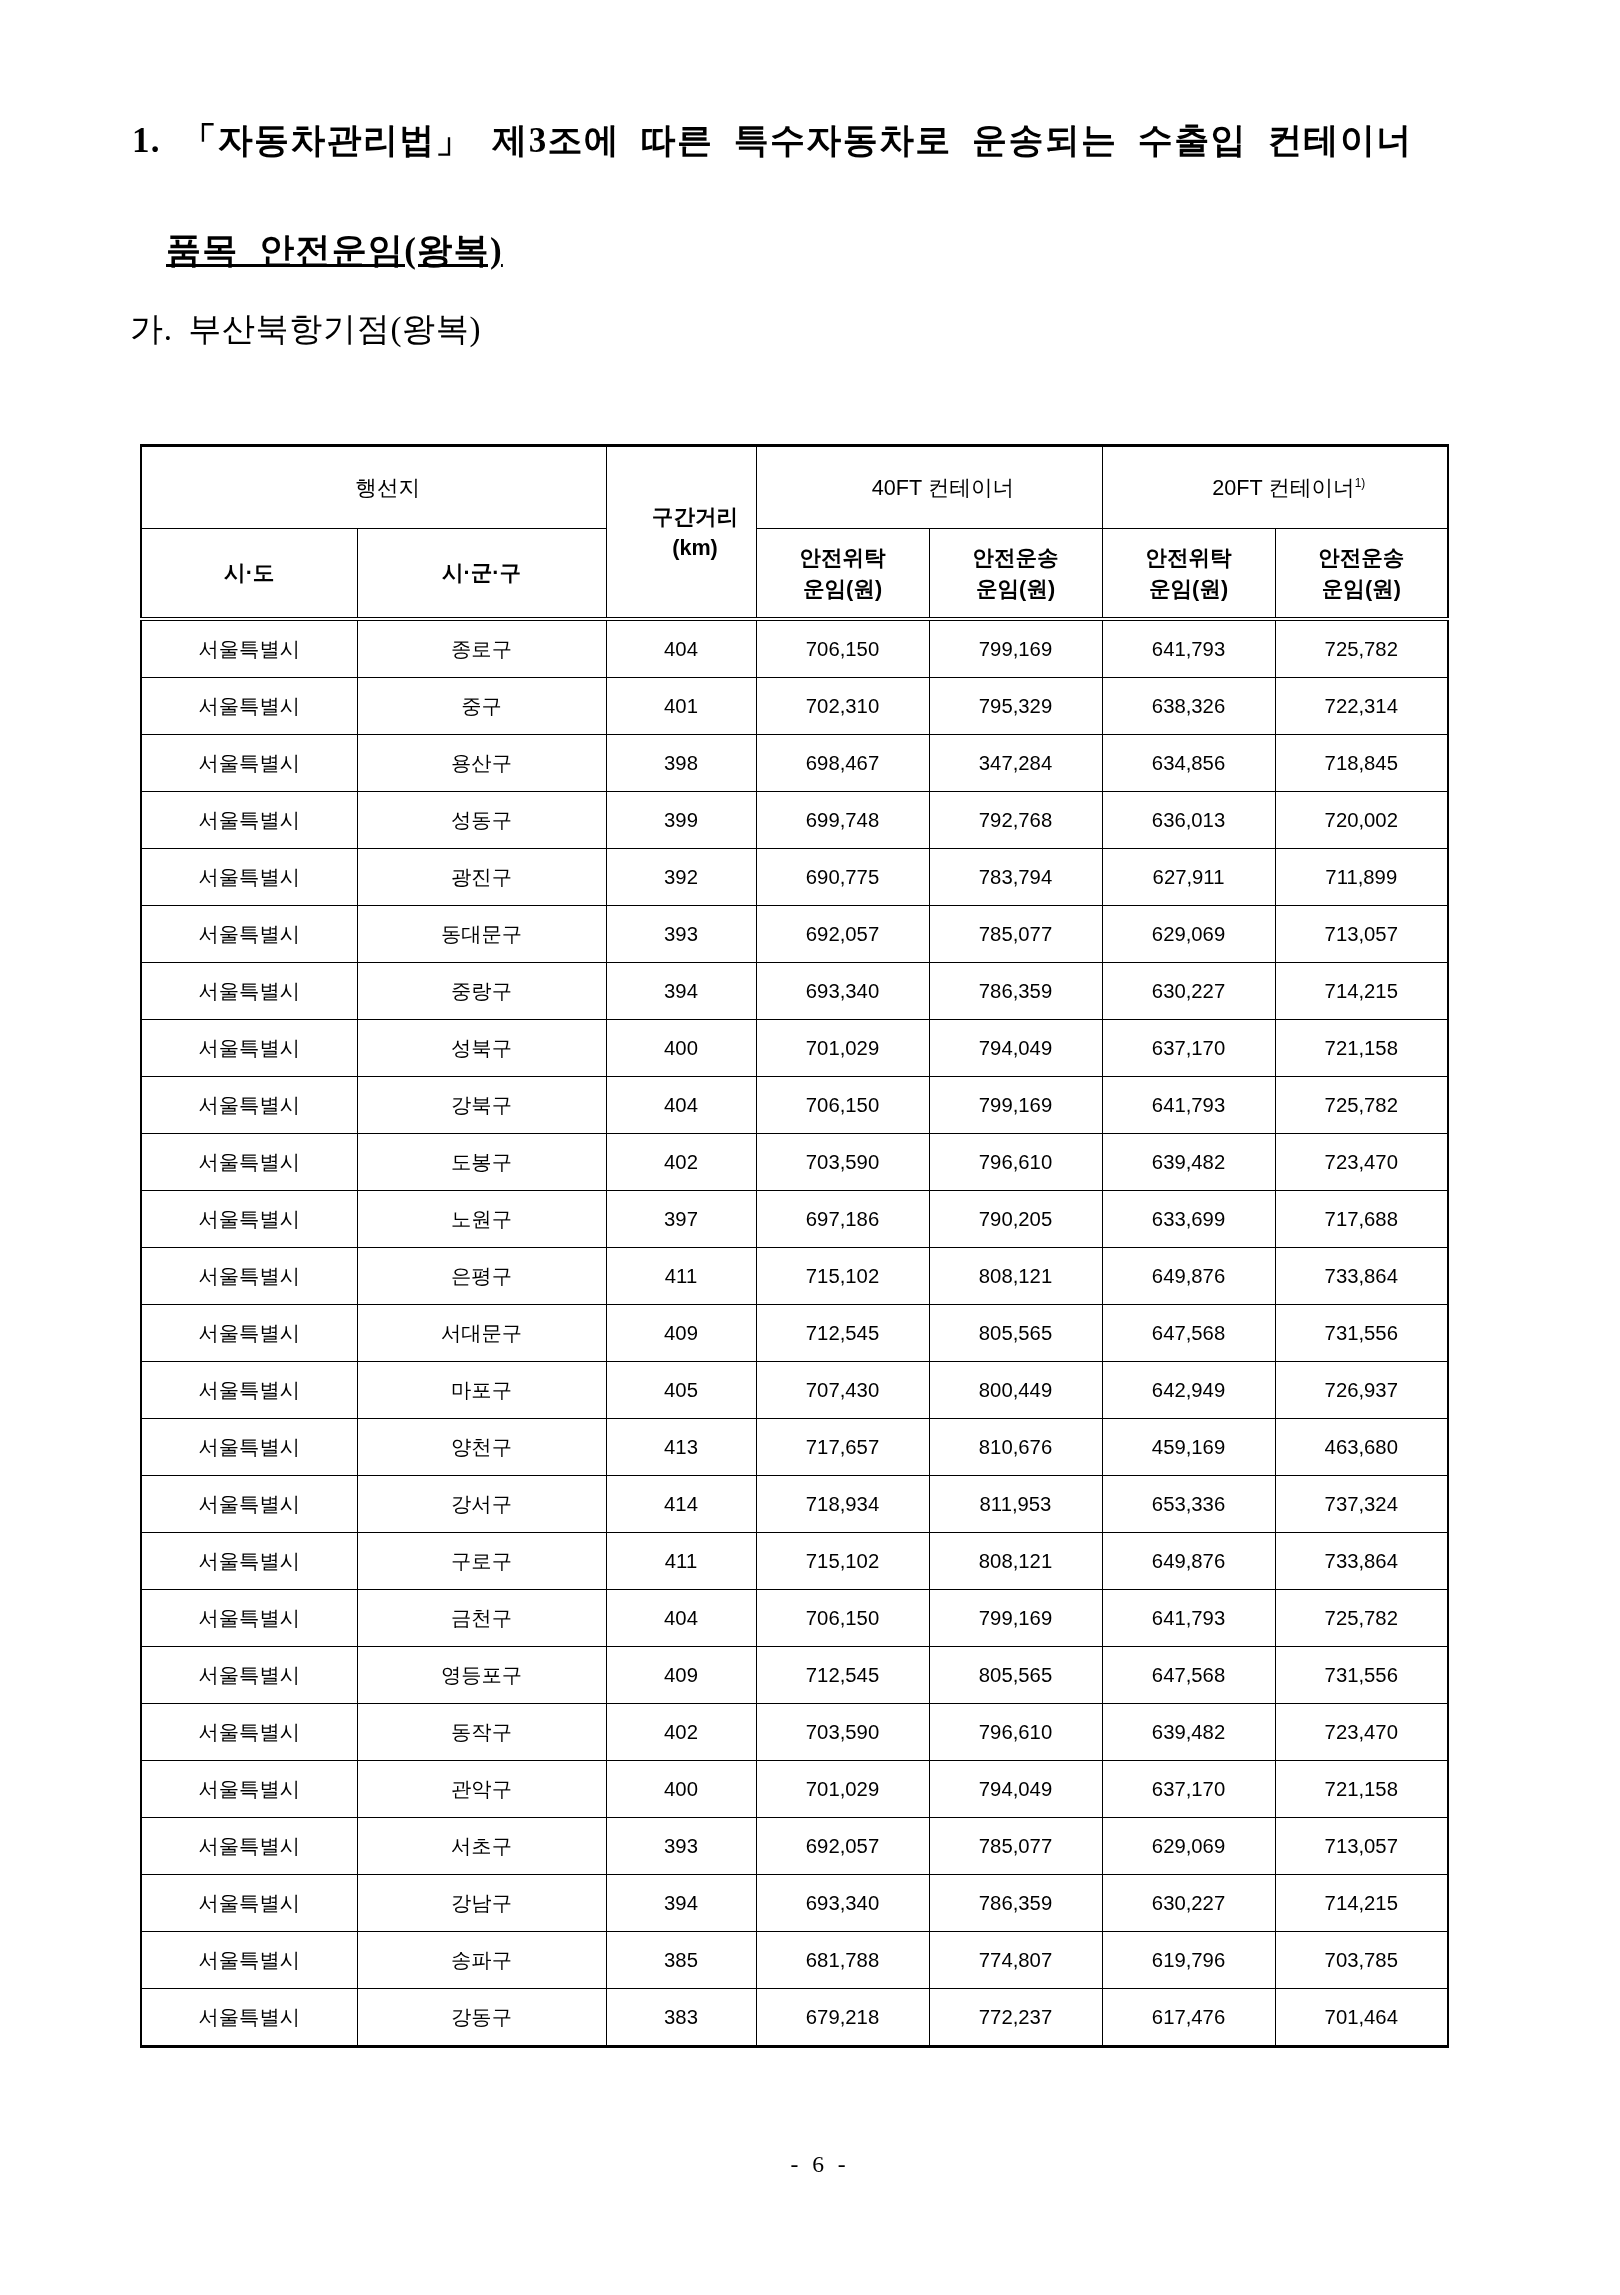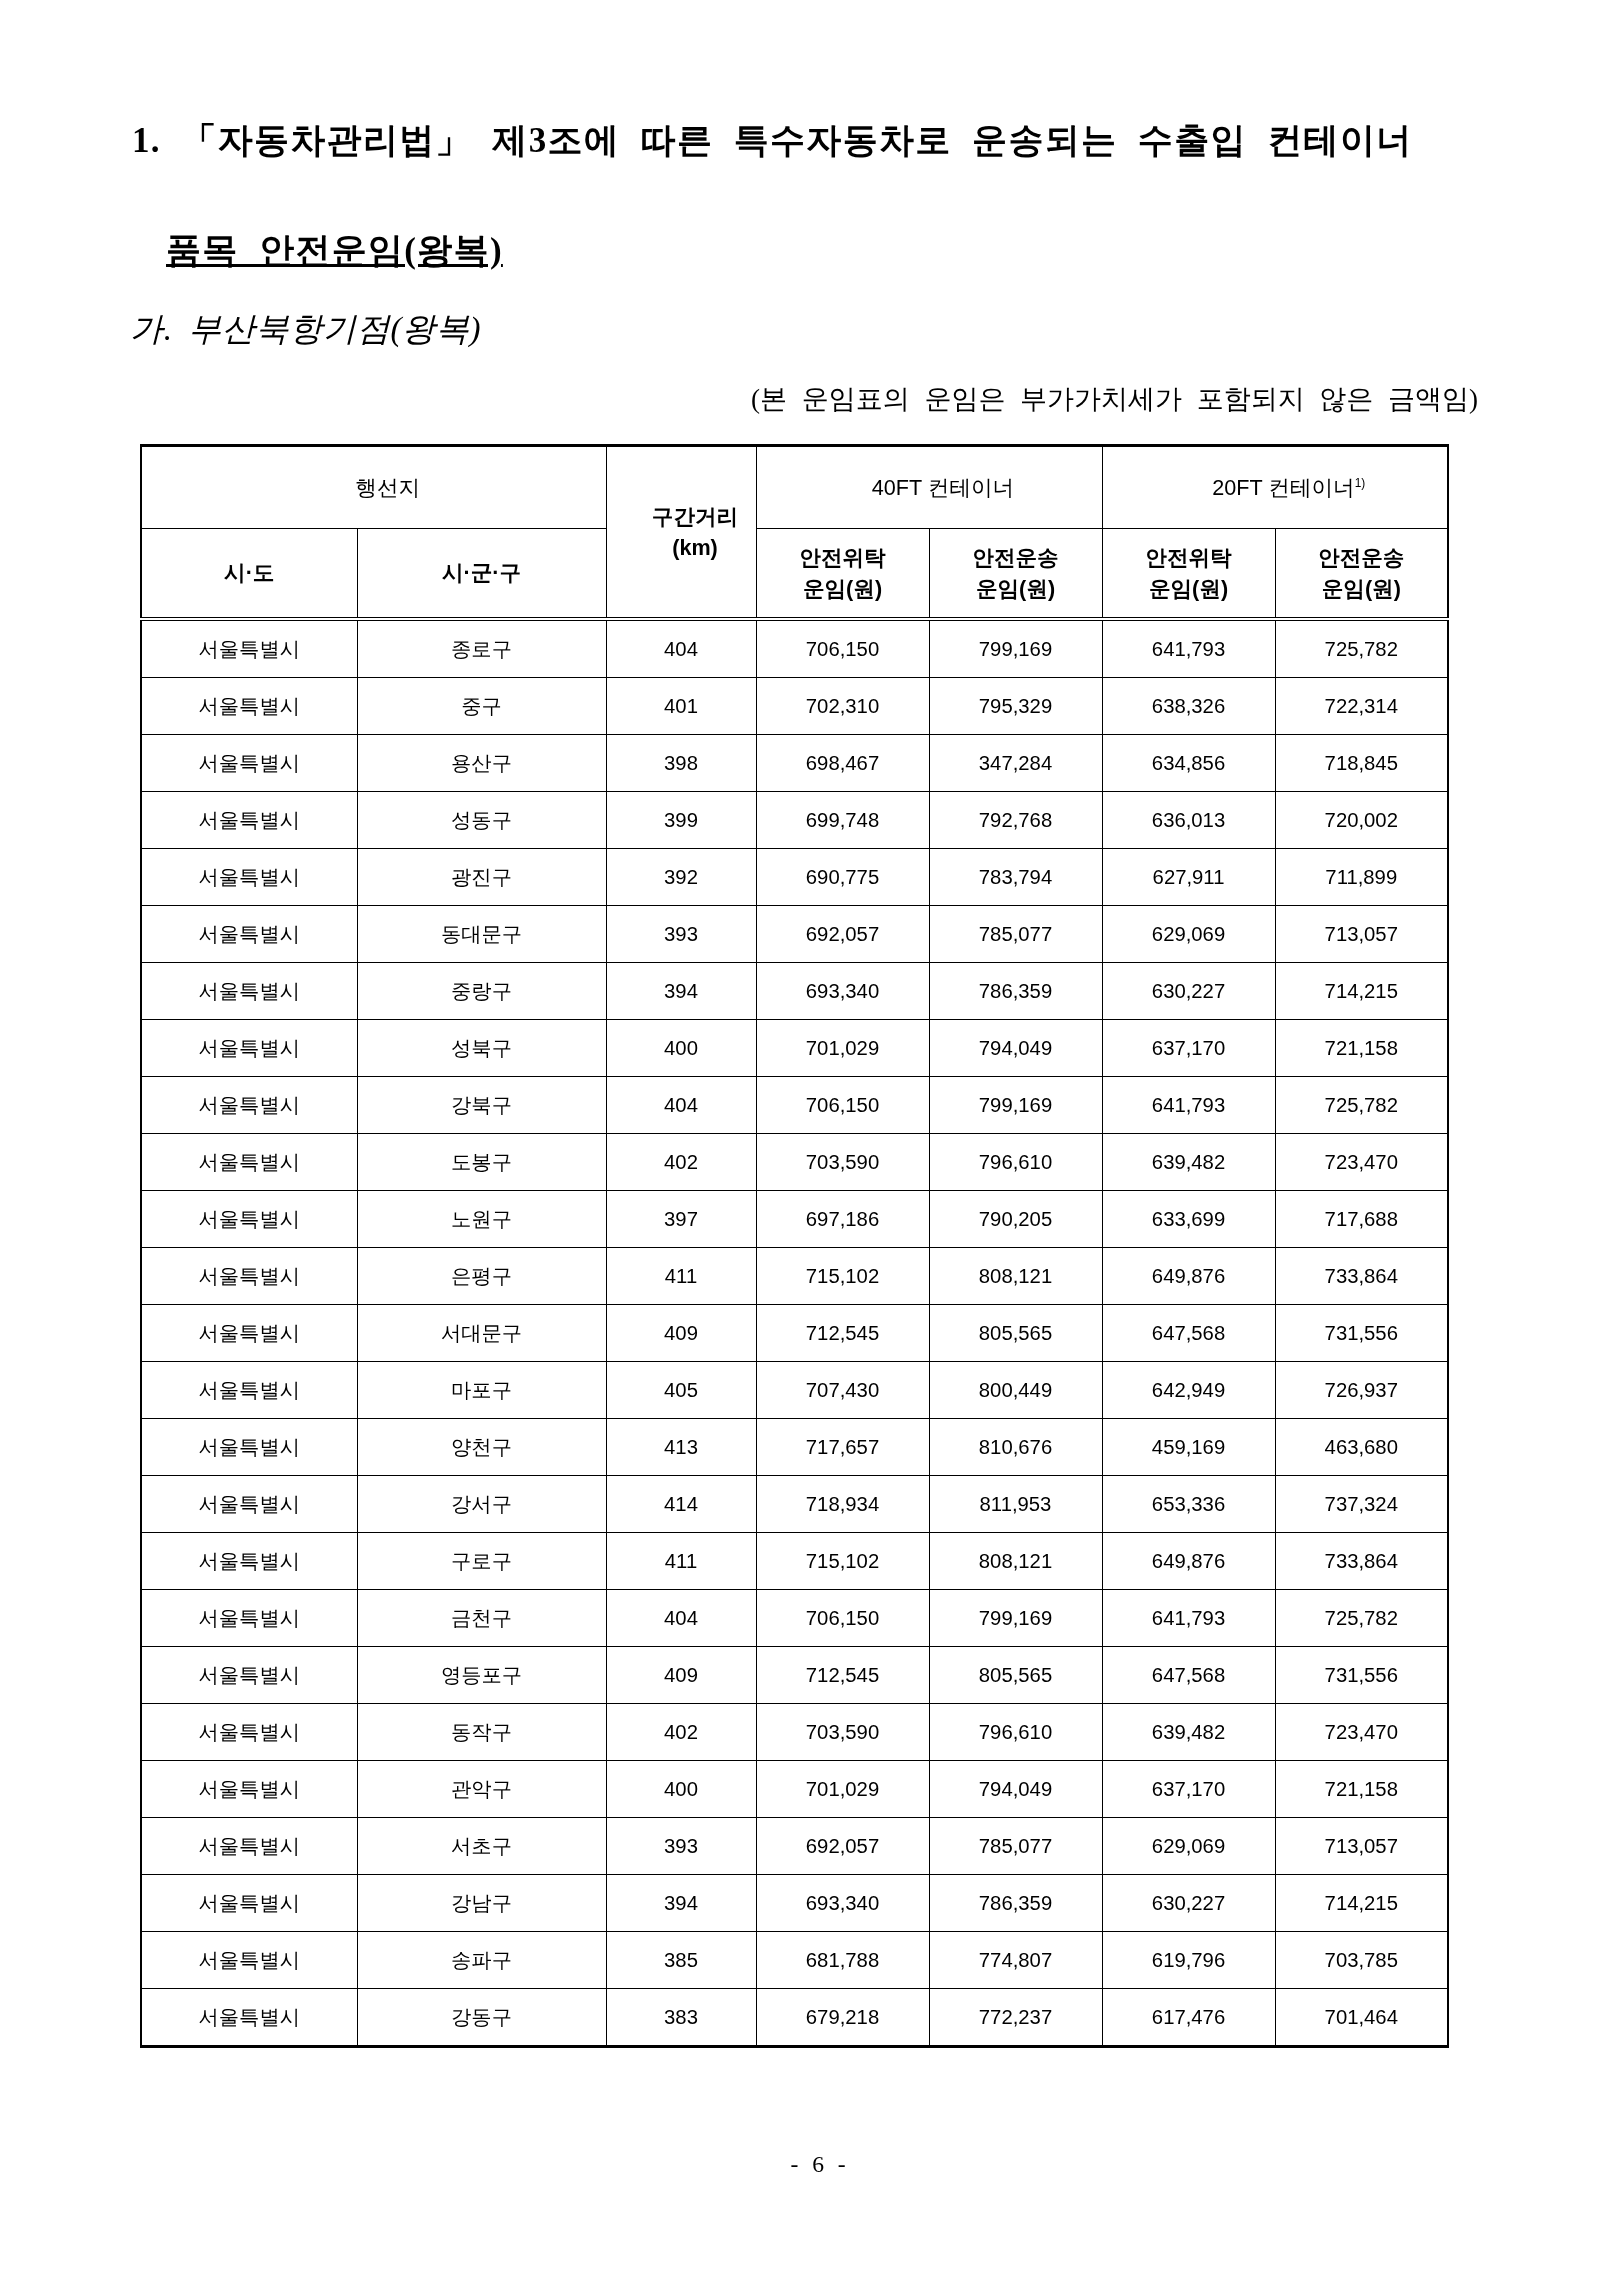--- a/index.html
+++ b/index.html
@@ -29,21 +29,20 @@
     letter-spacing: 1.3px; word-spacing: 10.5px;
     white-space: nowrap;
     text-decoration: underline;
   }
   .section-line {
     position: absolute;
     left: 120px; top: 307px;
     font-size: 33px; font-weight: 400;
     letter-spacing: 0.7px; word-spacing: 6.6px;
     white-space: nowrap;
-    font-style: italic;
   }
   .note-line {
     position: absolute;
     left: 130px; top: 381px;
     width: 1338px;
     text-align: right;
     font-size: 27px; font-weight: 400;
     word-spacing: 7.9px;
     white-space: nowrap;
   }
@@ -92,21 +91,20 @@
   }
 </style>
 </head>
 <body>
 
 <div class="page">
 
   <div class="title-line1 serif">1. 「자동차관리법」 제3조에 따른 특수자동차로 운송되는 수출입 컨테이너</div>
   <div class="title-line2 serif">품목 안전운임(왕복)</div>
   <div class="section-line serif">가. 부산북항기점(왕복)</div>
-  <div class="note-line serif">(본 운임표의 운임은 부가가치세가 포함되지 않은 금액임)</div>
 
   <table class="fare-table sans">
     <colgroup>
       <col style="width:216px">
       <col style="width:249px">
       <col style="width:150px">
       <col style="width:173px">
       <col style="width:173px">
       <col style="width:173px">
       <col style="width:173px">

